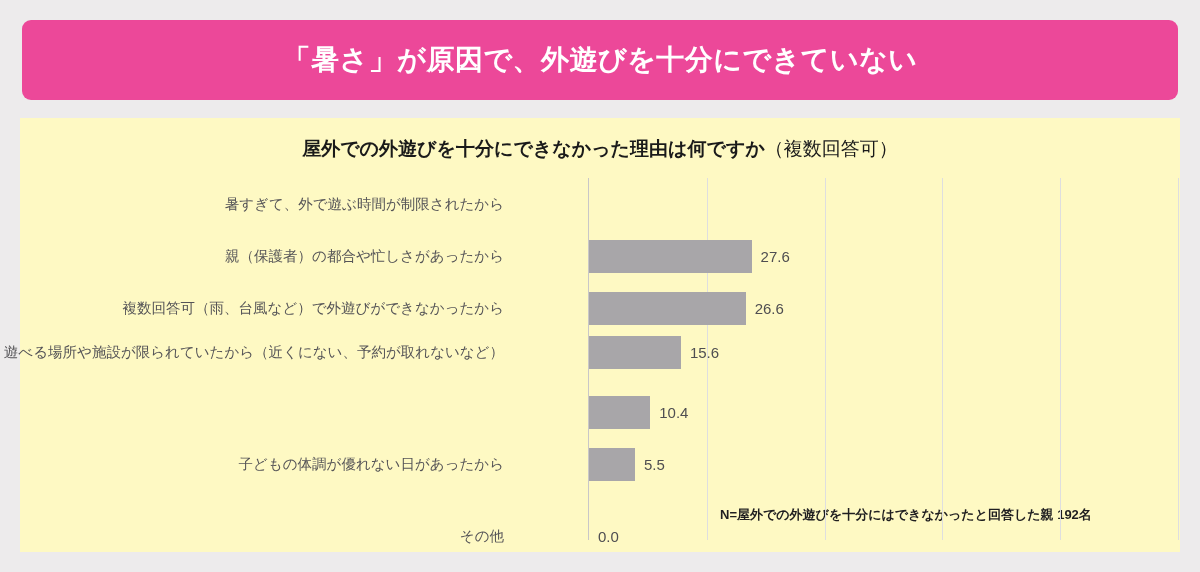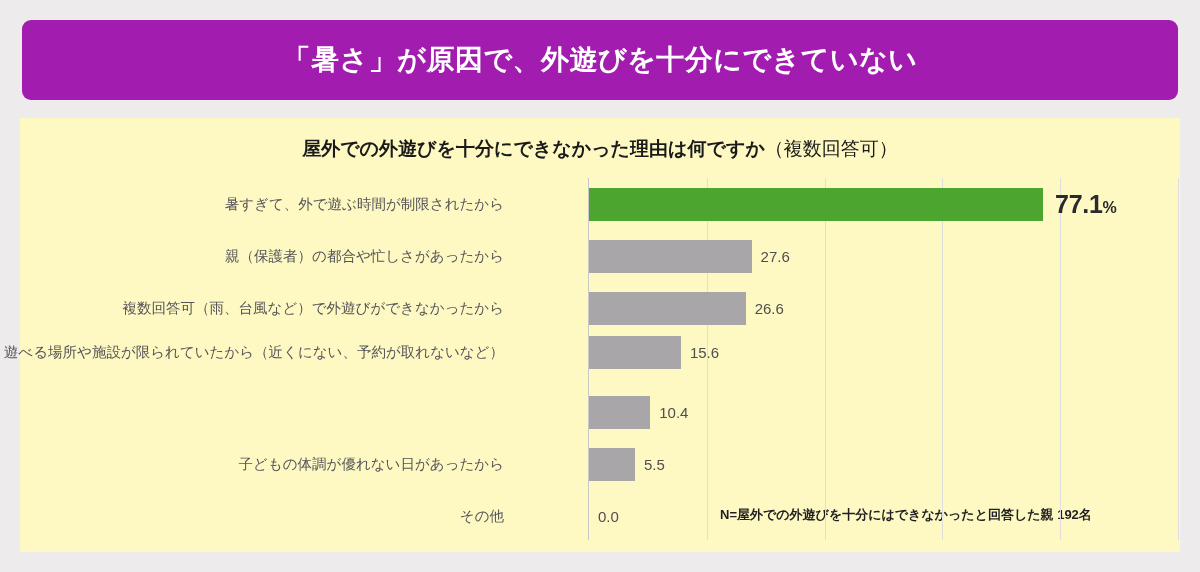--- a/index.html
+++ b/index.html
@@ -19,21 +19,21 @@
     background: #edebec;
   }
 
   
   .banner {
     position: absolute;
     left: 22px;
     top: 20px;
     width: 1156px;
     height: 80px;
-    background: #a21caf;
+    background: #ec4899;
     border-radius: 9px;
     display: flex;
     align-items: center;
     justify-content: center;
   }
   .banner-title {
     color: #ffffff;
     font-size: 28px;
     font-weight: bold;
     letter-spacing: 0.5px;
@@ -170,24 +170,20 @@
     <div class="plot" id="plot">
       <div class="axis-line"></div>
       <div class="footnote">N=屋外での外遊びを十分にはできなかったと回答した親 192名</div>
     <div class="gridline" style="left: 686.8px;"></div>
         <div class="gridline" style="left: 804.6px;"></div>
         <div class="gridline" style="left: 922.4px;"></div>
         <div class="gridline" style="left: 1040.2px;"></div>
         <div class="gridline" style="left: 1158px;"></div>
         <div class="row" style="top: 60px;">
           <div class="cat-label">暑すぎて、外で遊ぶ時間が制限されたから</div>
-          <div class="bar-wrap">
-            <div class="bar highlight" style="width: 454.119px;"></div>
-            <div class="val-label big"><span>77.1</span><span class="pct">%</span></div>
-          </div>
         </div>
         <div class="row" style="top: 112px;">
           <div class="cat-label">親（保護者）の都合や忙しさがあったから</div>
           <div class="bar-wrap">
             <div class="bar" style="width: 162.564px;"></div>
             <div class="val-label">27.6</div>
           </div>
         </div>
         <div class="row" style="top: 164px;">
           <div class="cat-label">複数回答可（雨、台風など）で外遊びができなかったから</div>
@@ -209,21 +205,21 @@
             <div class="val-label">10.4</div>
           </div>
         </div>
         <div class="row" style="top: 320px;">
           <div class="cat-label">子どもの体調が優れない日があったから</div>
           <div class="bar-wrap">
             <div class="bar" style="width: 45.942px;"></div>
             <div class="val-label">5.5</div>
           </div>
         </div>
-        <div class="row" style="top: 372px;">
+        <div class="row" style="top: 392px;">
           <div class="cat-label">その他</div>
           <div class="bar-wrap">
             <div class="bar zero" style="width: 0px;"></div>
             <div class="val-label">0.0</div>
           </div>
         </div>
       </div>
 
   </div>
 </div>

